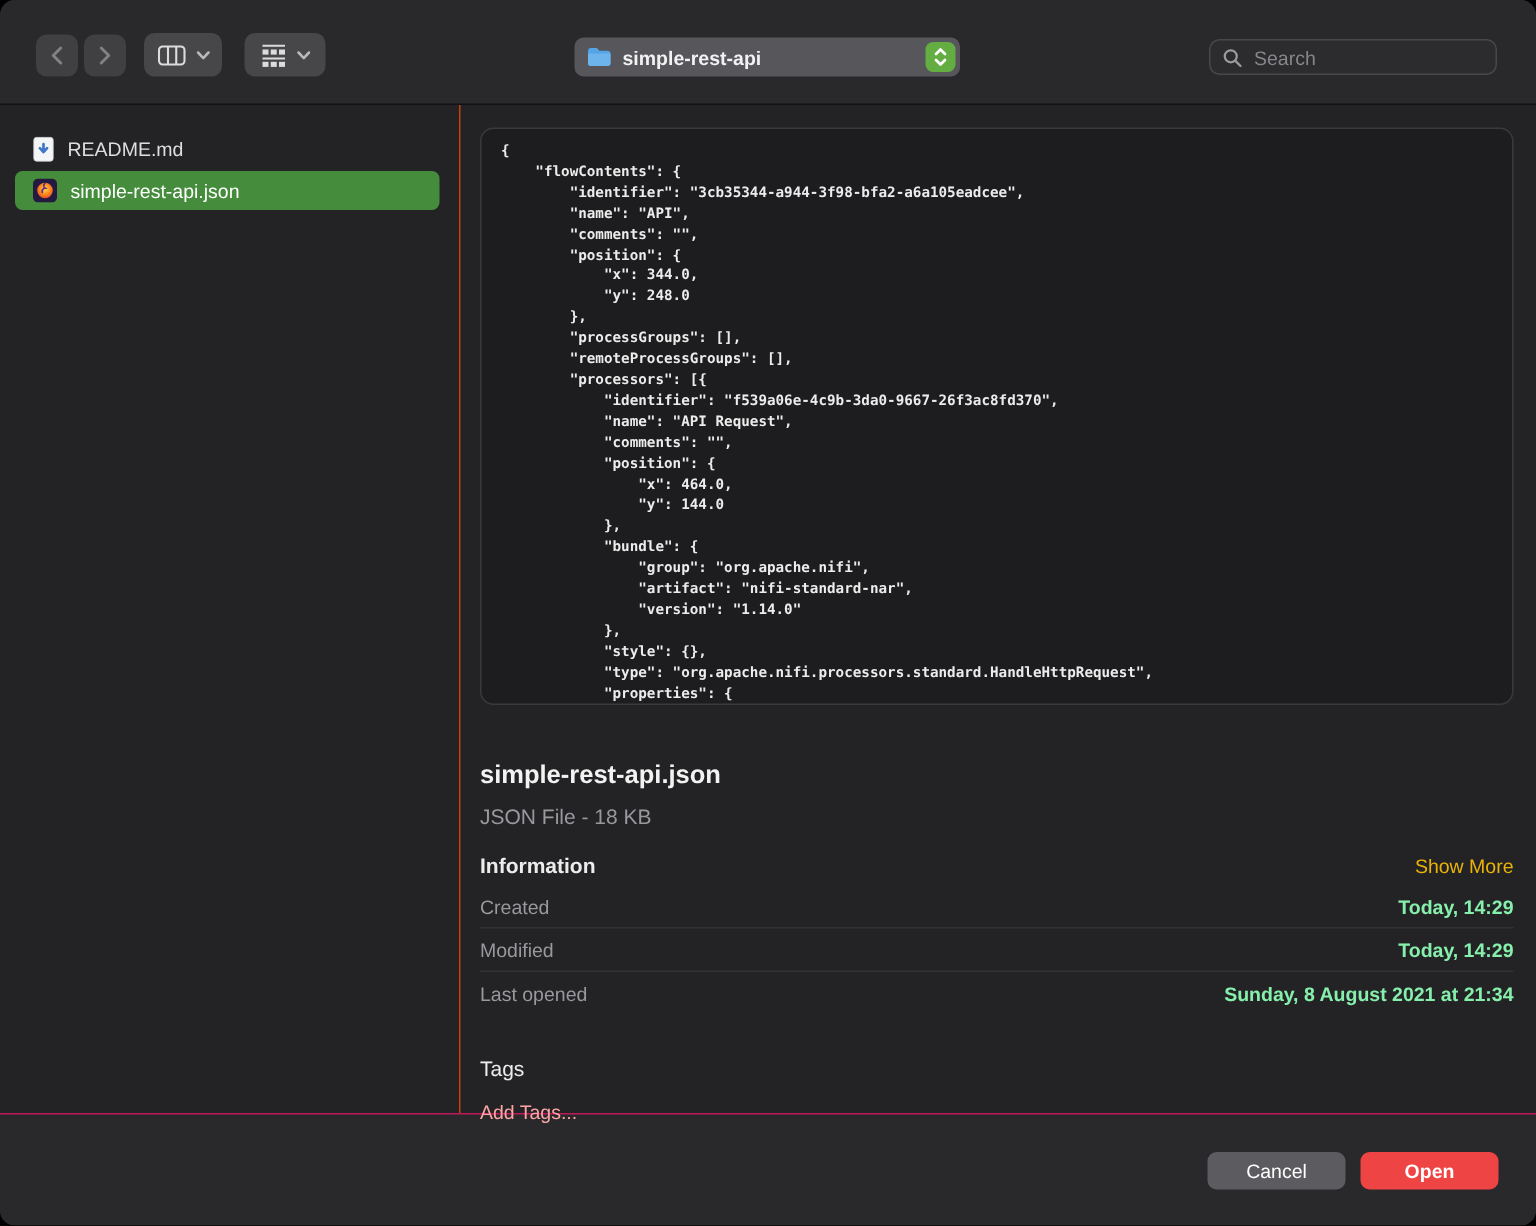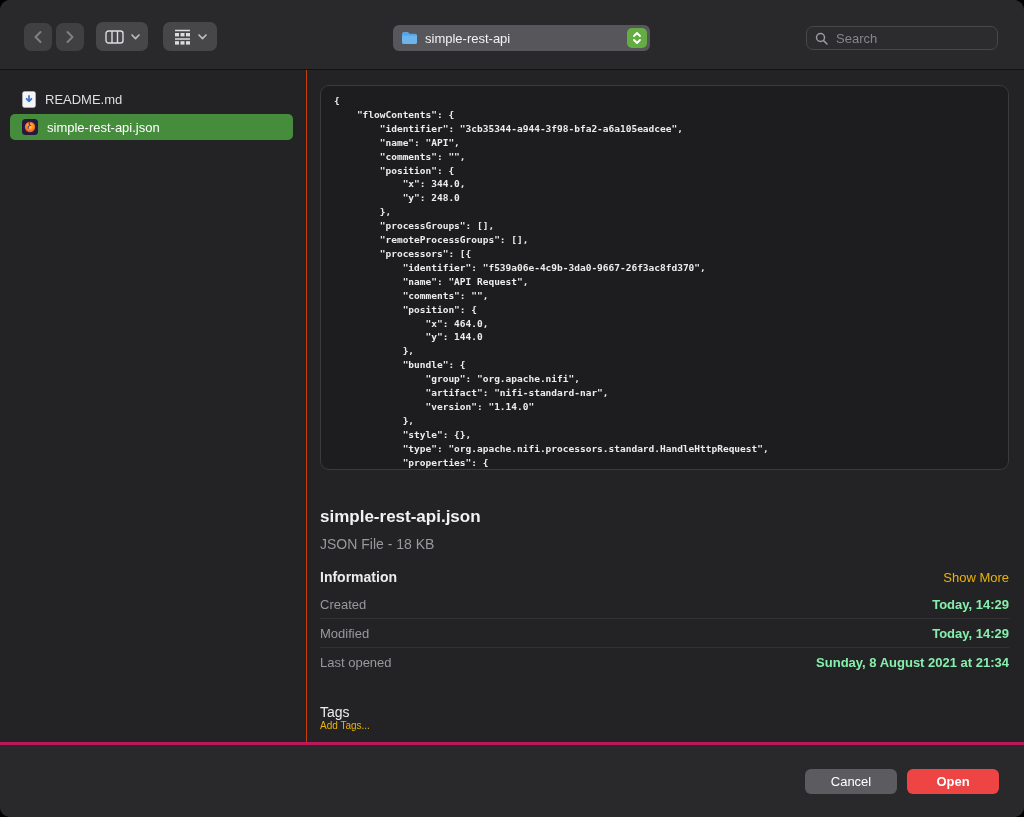--- a/index.html
+++ b/index.html
@@ -21,23 +21,23 @@
     background:#404043; border-radius:7px; cursor:default;
   }
   .tb-btn.sq { width:28px; height:28px; top:23px; }
   .tb-btn.wide { height:29px; top:22px; gap:7px; background:#47474a; }
   #btn-back { left:24px; }
   #btn-fwd  { left:56px; }
   #btn-columns { left:96px;  width:52px; }
   #btn-group   { left:163px; width:54px; }
 
   .folder-dropdown {
-    position:absolute; left:393px; top:25px; width:257px; height:26px;
+    position:absolute; left:383px; top:25px; width:257px; height:26px;
     background:#57575b; border-radius:6px; display:flex; align-items:center;
-    padding:0 3px 0 8px; color:#f2f2f4; font-size:13px;
+    padding:0 3px 0 8px; color:#f2f2f4; font-size:13px;font-weight:bold;
   }
   .folder-dropdown .label { flex:1; margin-left:7px; white-space:nowrap; overflow:hidden; }
   .stepper {
     width:20px; height:20px; border-radius:5px; background:#63ad43;
     display:flex; flex-direction:column; align-items:center; justify-content:center; gap:1px;
   }
 
   .search-field {
     position:absolute; left:806px; top:26px; width:192px; height:24px;
     background:#2c2c2e; border:1px solid #48484b; border-radius:7px;
@@ -84,25 +84,25 @@
   .show-more  { font-size:13px; color:#eab308; cursor:default; }
   .info-rows  { margin-top:5px; }
   .info-row {
     display:flex; justify-content:space-between; align-items:center;
     height:29px; border-bottom:1px solid #323235;
   }
   .info-row:last-child { border-bottom:none; }
   .info-row .lbl { font-size:13px; color:#98989d; }
   .info-row .val { font-size:13px; font-weight:700; color:#86efac; }
   .tags-head { font-size:14px; font-weight:400; color:#ececec; margin-top:27px; }
-  .add-tags  { font-size:10px; color:#eab308; cursor:text; }
+  .add-tags  { font-size:13px; color:#fca5a5; margin-top:14px; cursor:text; }
 
   
   .bottombar {
-    height:75px; background:#29292b; border-top:3px solid #be185d;
+    height:75px; background:#29292b; border-top:1px solid #be185d;
     display:flex; align-items:center; justify-content:flex-end;
     gap:10px; padding-right:25px;
   }
   .btn {
     min-width:92px; height:25px; border:none; border-radius:6px;
     font-family:inherit; font-size:13px; color:#fff; cursor:default;
     display:flex; align-items:center; justify-content:center;
   }
   .btn.cancel { background:#5c5c60; }
   .btn.open   { background:#ef4444; font-weight:700; }

